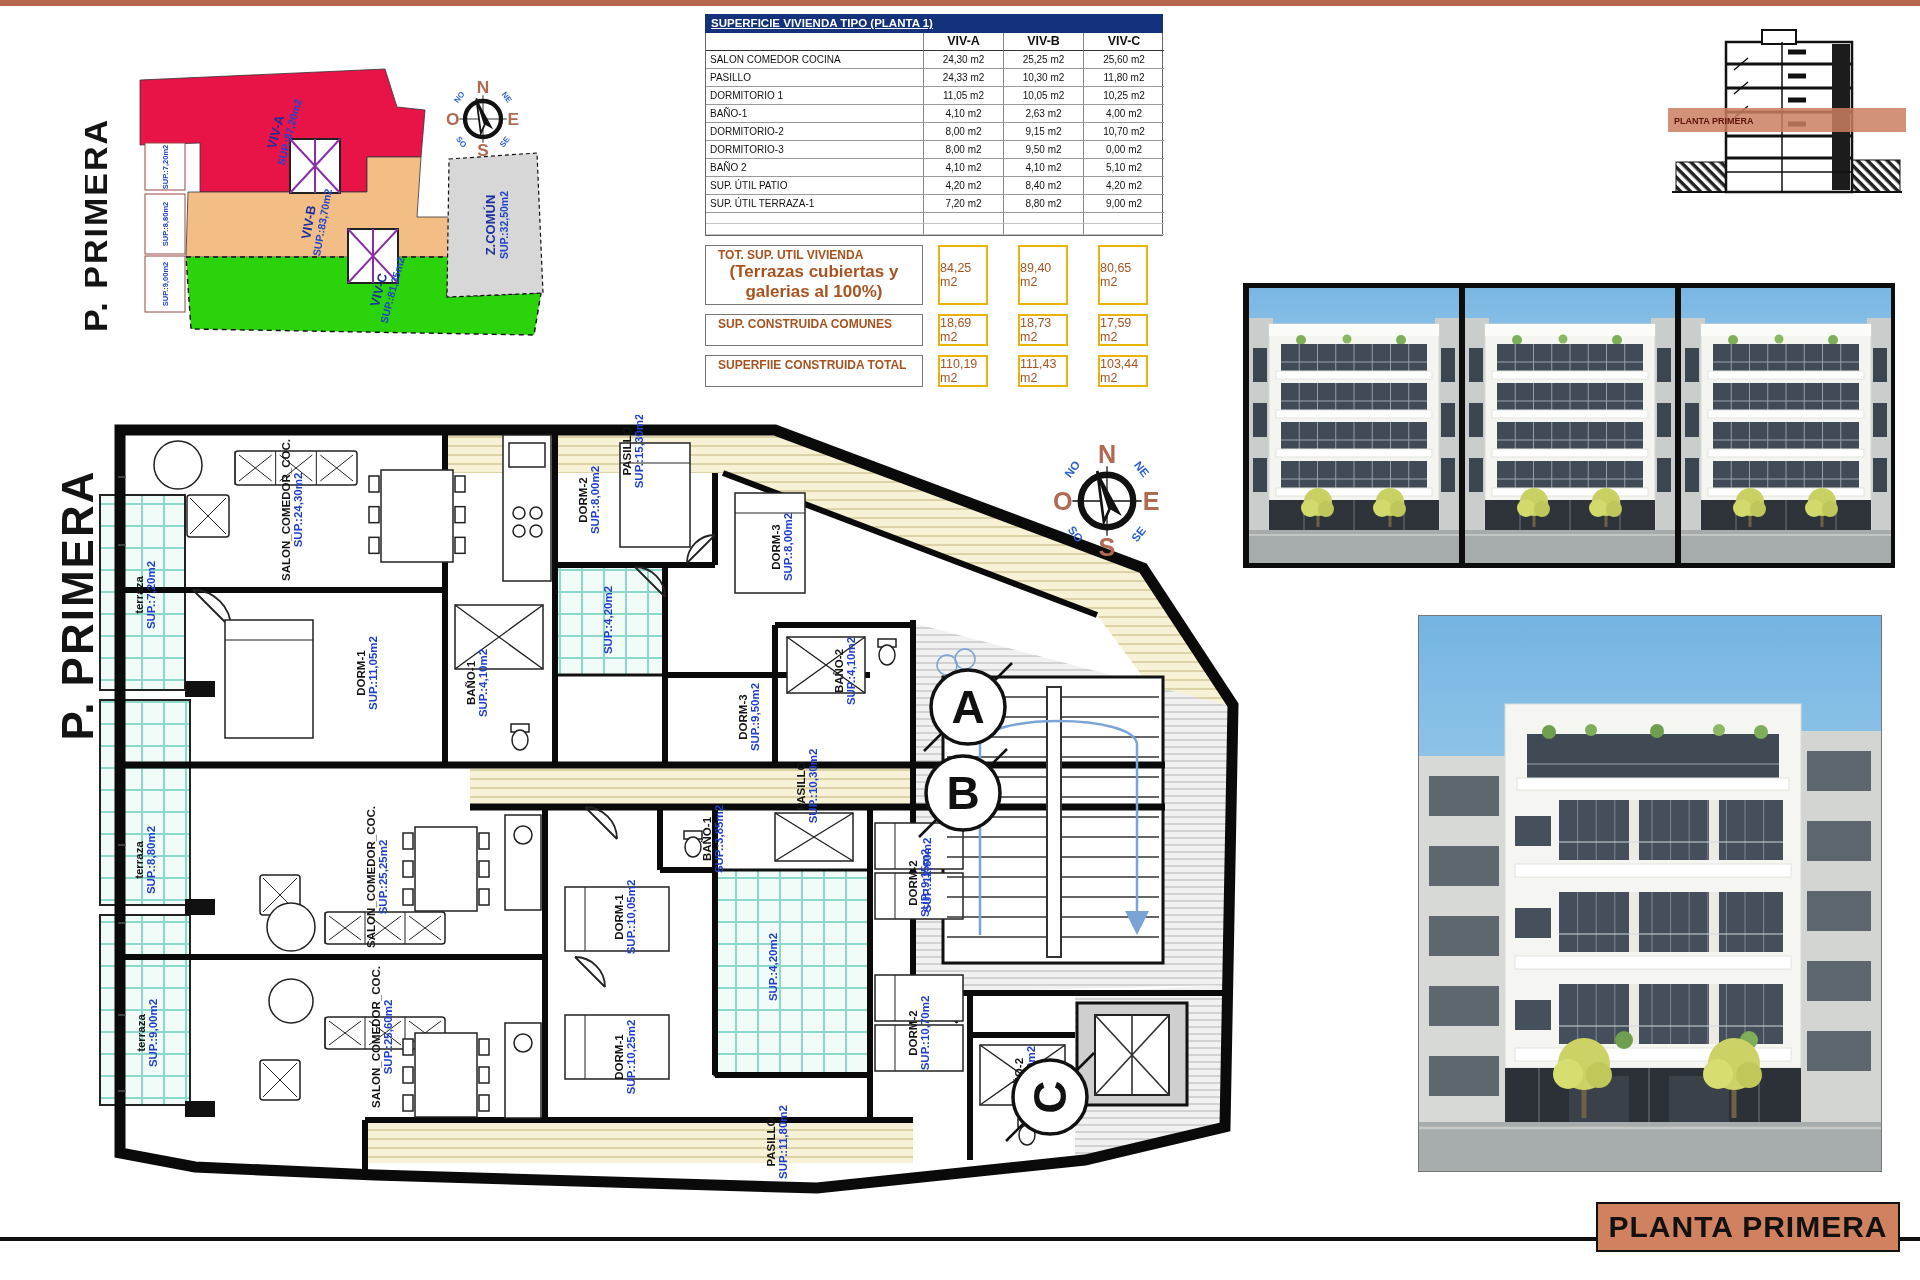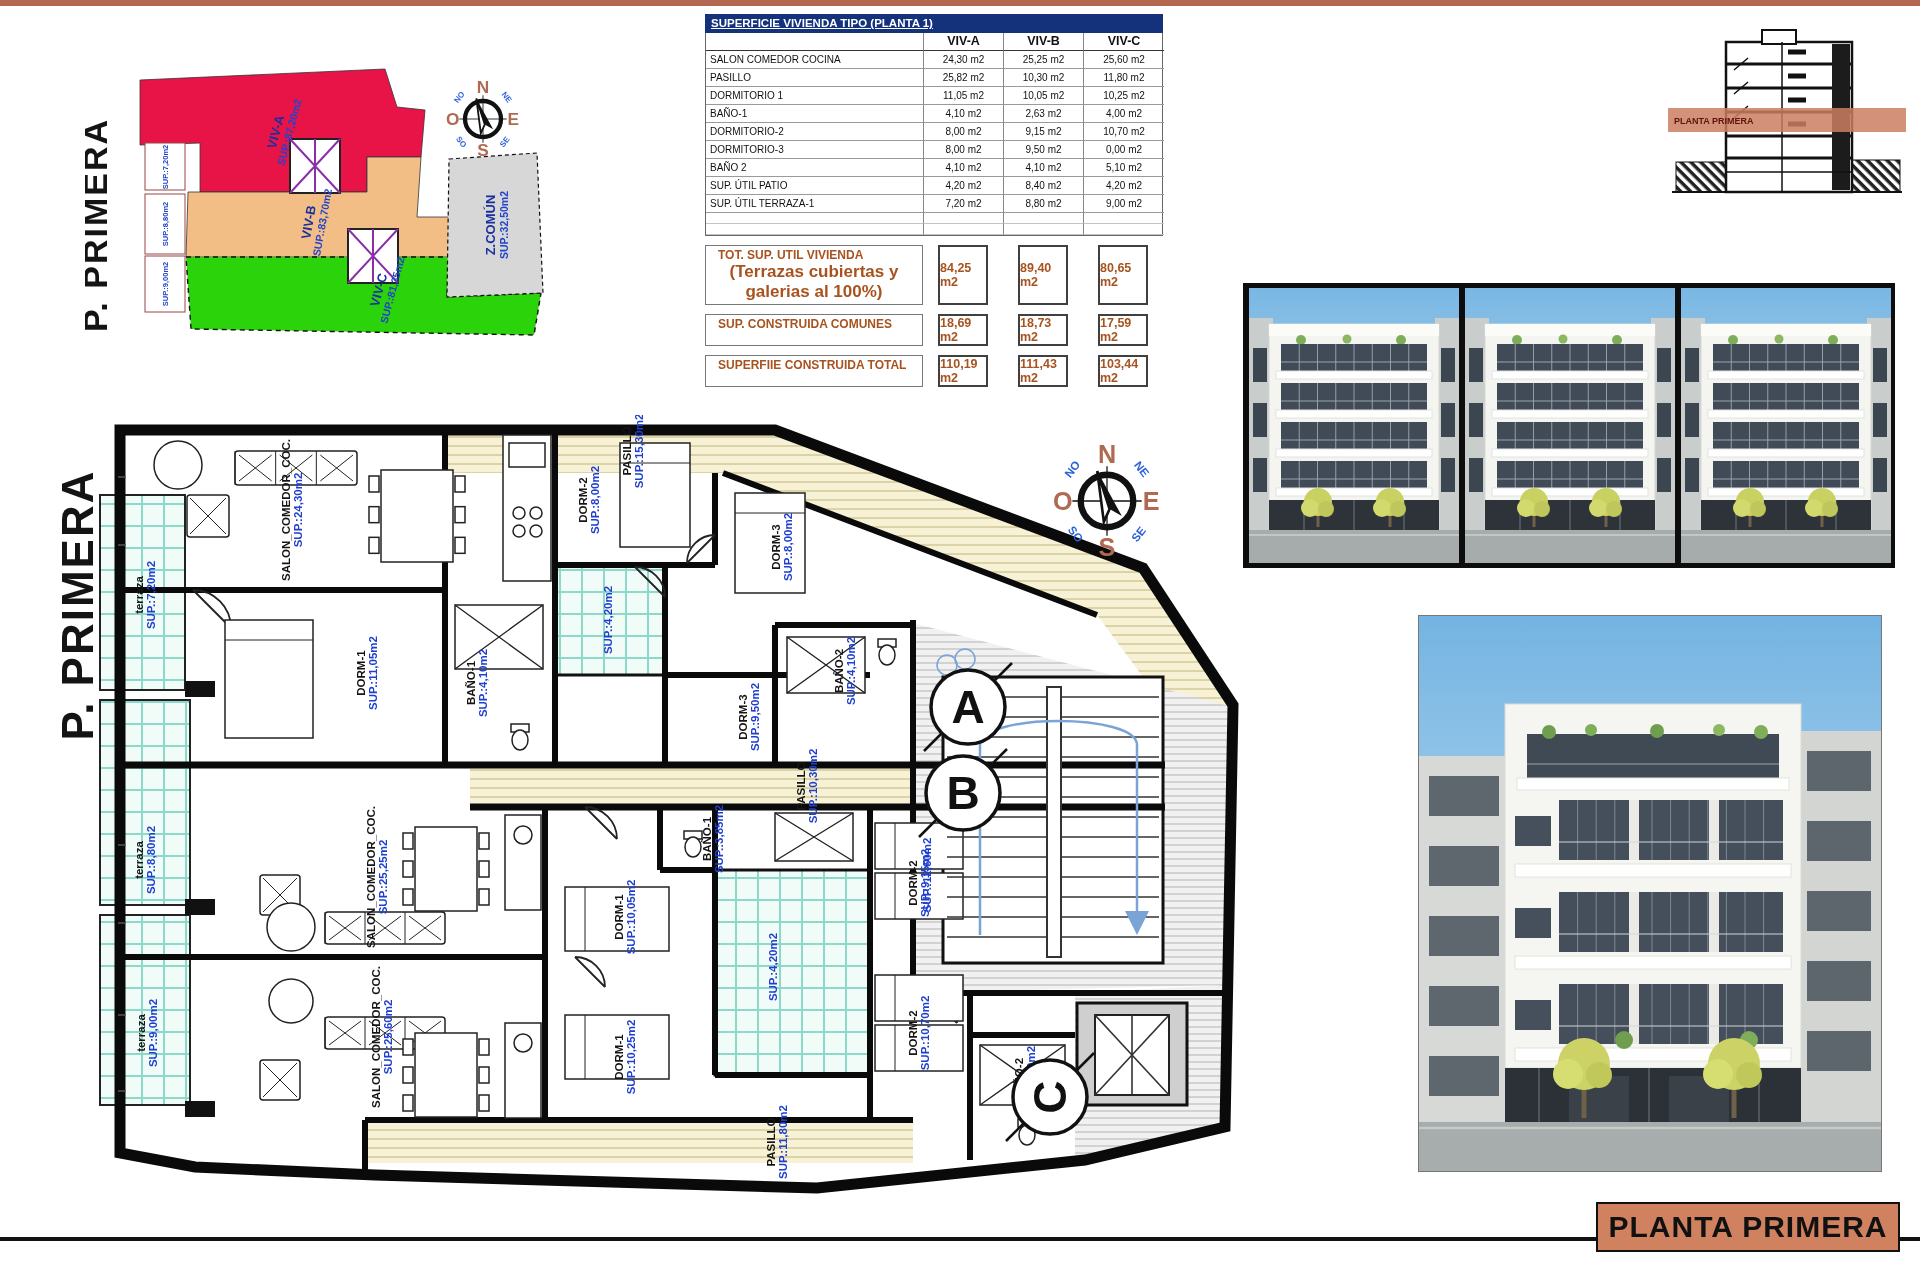--- a/index.html
+++ b/index.html
@@ -16,21 +16,21 @@
   .tgrid{display:grid;grid-template-columns:218px 80px 80px 80px;border:1px solid #666;border-top:none;background:#fff;}
   .c{border-bottom:1px solid #9a9a9a;border-right:1px solid #888;font-size:10px;padding:1px 4px;
      height:15px;line-height:15px;white-space:nowrap;overflow:hidden;}
   .c:nth-child(4n){border-right:none;}
   .c.h{font-weight:bold;font-size:12.5px;border-bottom:1.5px solid #333;}
   .c.val{text-align:center;}
   .c.sp{height:8px;border-bottom:1px solid #c4c4c4;}
   .sumwrap{margin-top:9px;display:grid;grid-template-columns:218px 80px 80px 80px;}
   .sum-lbl{color:#a8531f;font-weight:bold;font-size:12px;border:1px solid #777;padding:2px 12px;background:#fff;}
   .sum-lbl .s2{font-size:17px;text-align:center;}
-  .sum-val{margin:0 15px;border:2px solid #404040;color:#a8531f;font-weight:bold;font-size:12.5px;
+  .sum-val{margin:0 15px;border:2px solid #eab308;color:#a8531f;font-weight:normal;font-size:12.5px;
            display:flex;align-items:center;justify-content:center;background:#fff;}
 
   
   .vtitle{position:absolute;left:-82px;top:580px;width:320px;height:50px;text-align:center;
           transform:rotate(-90deg);font-size:44px;font-weight:bold;letter-spacing:2px;color:#141414;}
   .rl1{fill:#151515;font-weight:bold;}
   .rl2{fill:#1f3fd0;font-weight:bold;}
   .mk{font-size:46px;font-weight:bold;fill:#111;text-anchor:middle;}
   .cN{font-size:24px;font-weight:bold;fill:#b06a52;text-anchor:middle;}
   .cI{font-size:11px;font-weight:bold;fill:#2b62d9;text-anchor:middle;}
@@ -113,21 +113,21 @@
     <div class="tgrid" id="tgrid">
         <div class="c h lbl"></div>
         <div class="c h val">VIV-A</div>
         <div class="c h val">VIV-B</div>
         <div class="c h val">VIV-C</div>
         <div class="c lbl">SALON COMEDOR COCINA</div>
         <div class="c val">24,30 m2</div>
         <div class="c val">25,25 m2</div>
         <div class="c val">25,60 m2</div>
         <div class="c lbl">PASILLO</div>
-        <div class="c val">25,82 m2</div>
+        <div class="c val">24,33 m2</div>
         <div class="c val">10,30 m2</div>
         <div class="c val">11,80 m2</div>
         <div class="c lbl">DORMITORIO 1</div>
         <div class="c val">11,05 m2</div>
         <div class="c val">10,05 m2</div>
         <div class="c val">10,25 m2</div>
         <div class="c lbl">BAÑO-1</div>
         <div class="c val">4,10 m2</div>
         <div class="c val">2,63 m2</div>
         <div class="c val">4,00 m2</div>

